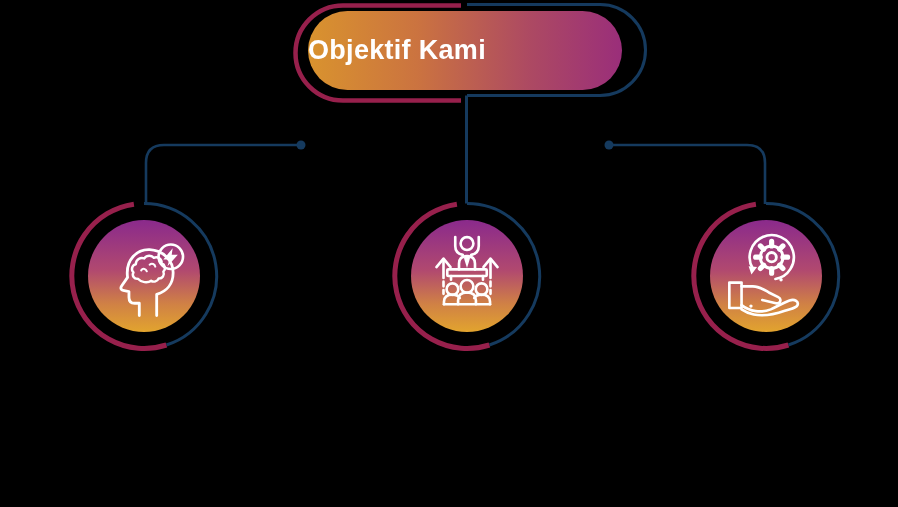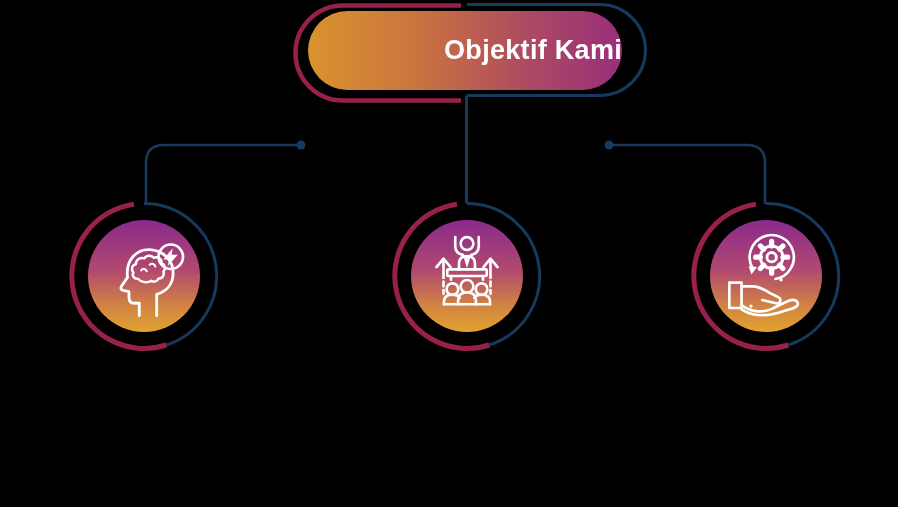--- a/index.html
+++ b/index.html
@@ -10,21 +10,21 @@
     overflow:hidden;
     font-family:"Liberation Sans", sans-serif;
   }
   .lines{position:absolute;left:0;top:0;}
   .pill{
     position:absolute;
     left:308px;top:11px;
     width:314px;height:79px;
     border-radius:40px;
     background:linear-gradient(90deg,#d9932e 0%,#cb7340 35%,#ad4a62 70%,#9a2e7a 100%);
-    display:flex;align-items:center;justify-content:flex-end;
+    display:flex;align-items:center;justify-content:flex-start;
   }
   .pill span{
     color:#fff;
     font-size:27px;
     font-weight:700;
     letter-spacing:0.3px;
   }
   .node{
     position:absolute;
     width:112px;height:112px;

